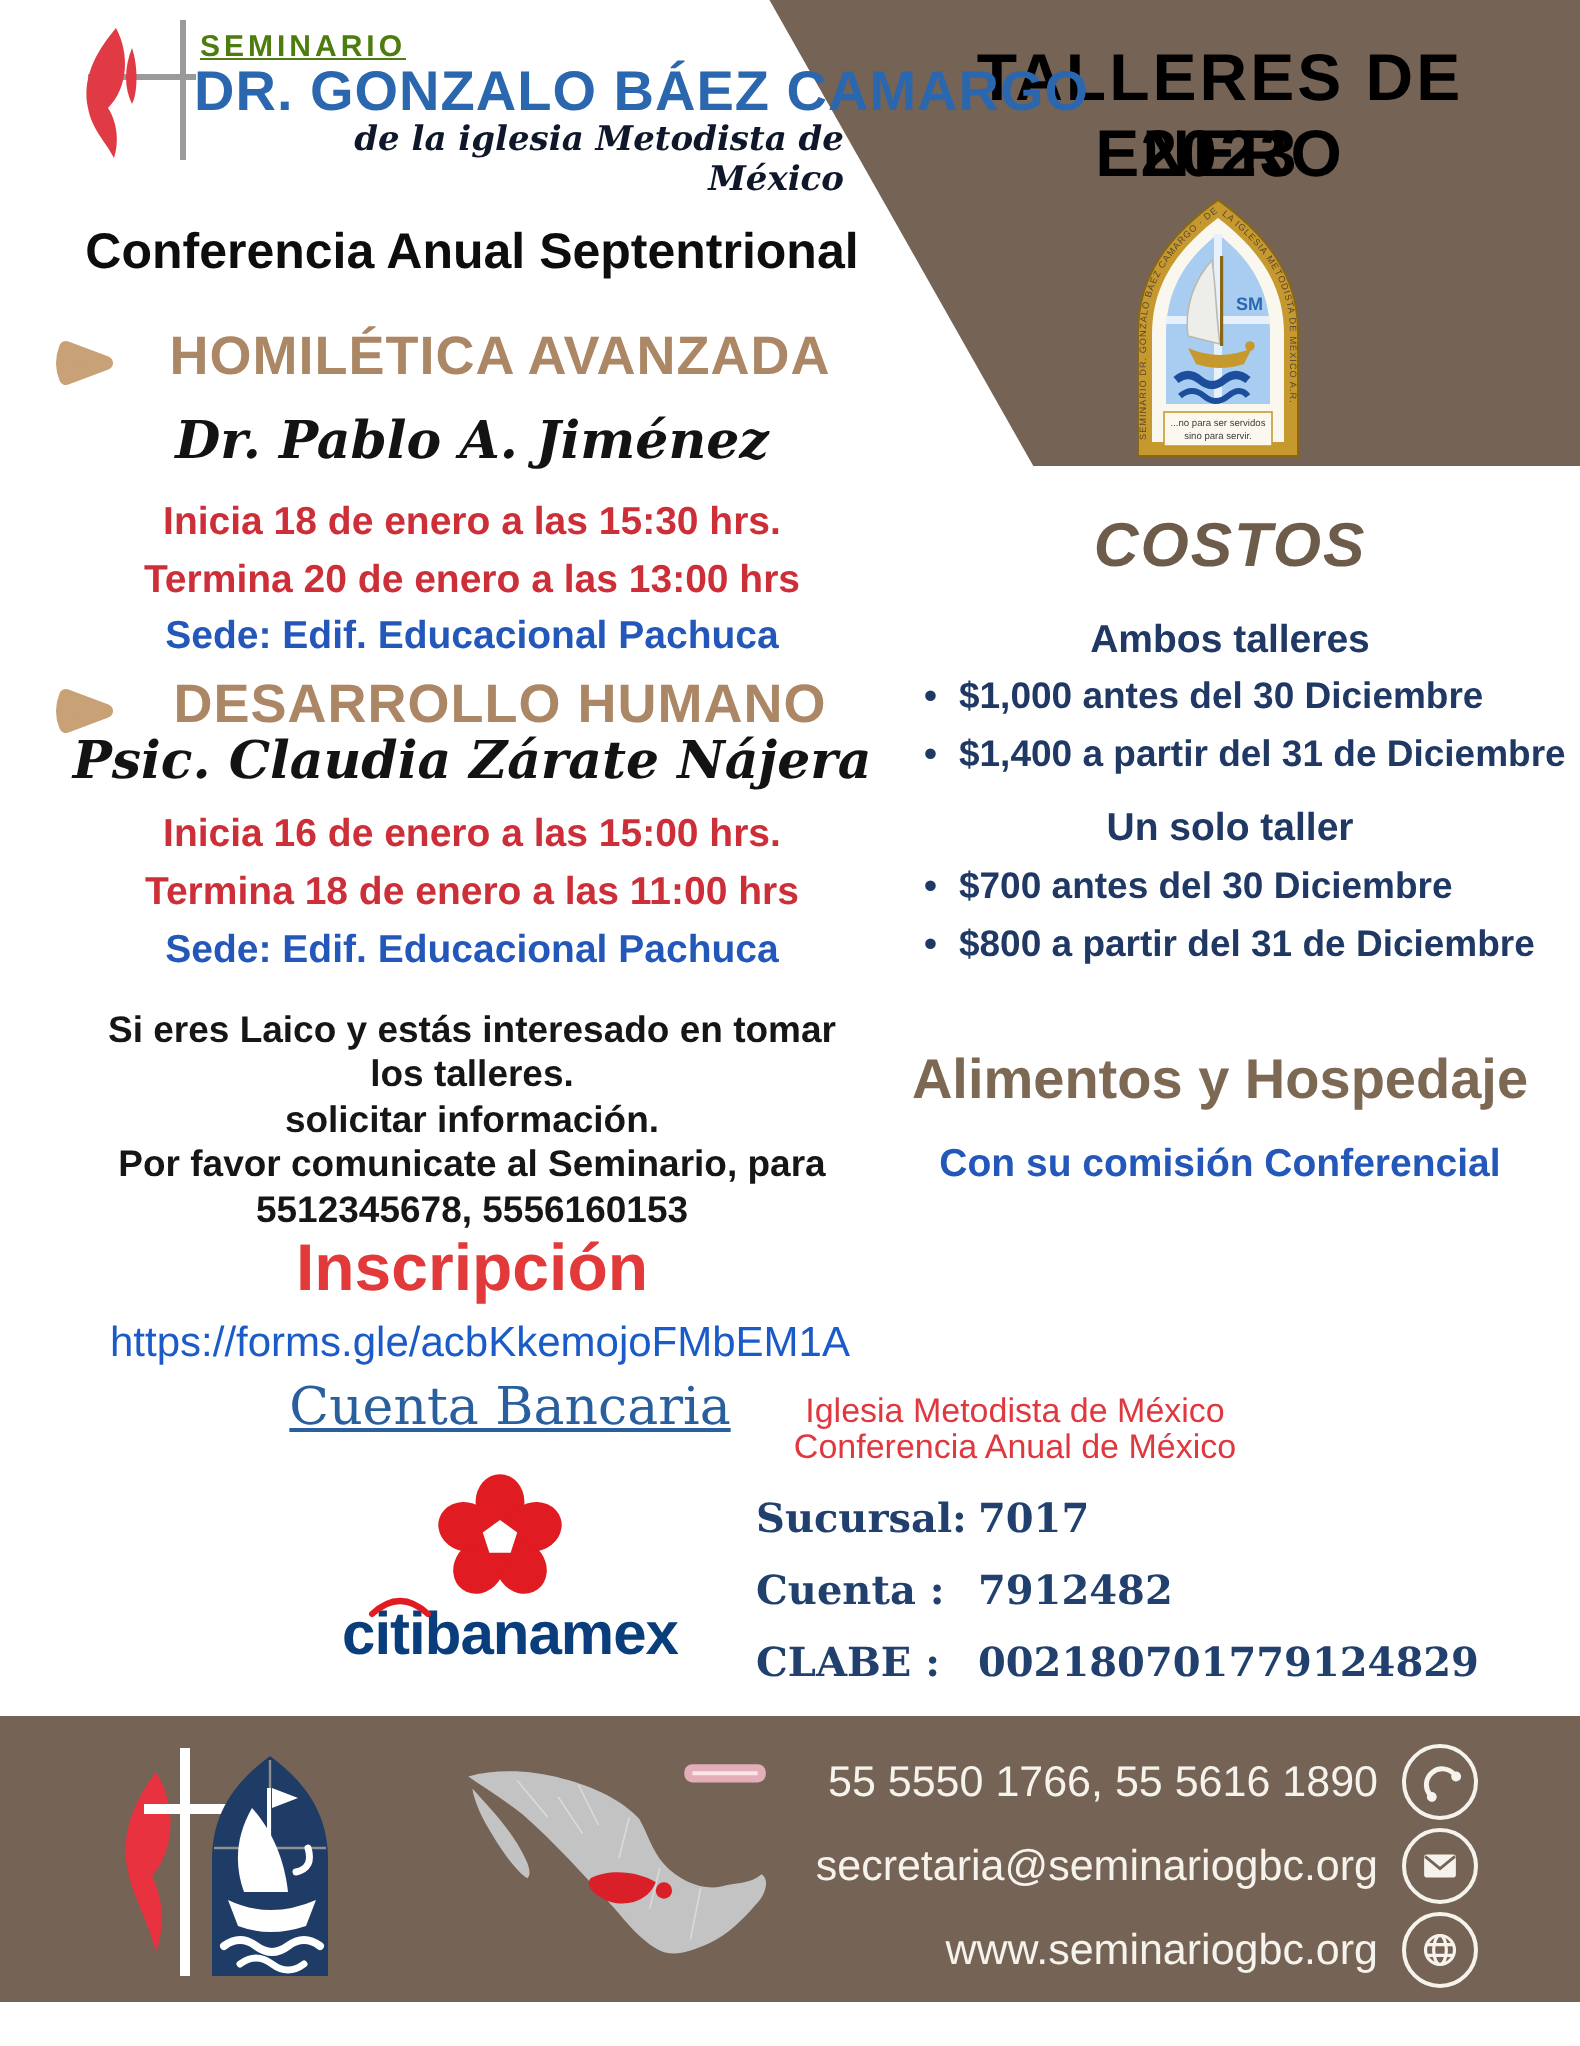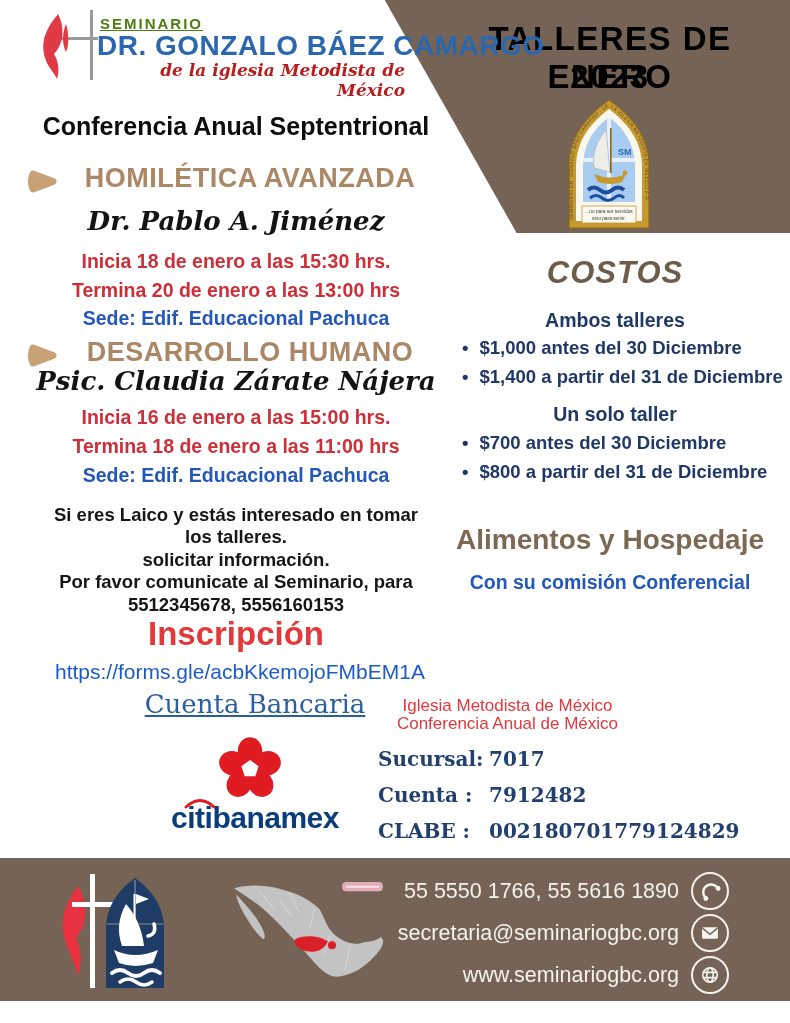--- a/index.html
+++ b/index.html
@@ -4,22 +4,22 @@
 <style>
   html,body{margin:0;padding:0;background:#fff;}
   .page{position:relative;width:790px;height:1023px;background:#fff;overflow:hidden;
         font-family:"Liberation Sans",sans-serif;}
   .abs{position:absolute;}
   .ctr{text-align:center;}
 
   
   .seminario{left:100px;top:15px;font-size:15px;font-weight:700;letter-spacing:2px;color:#4d7c0f;text-decoration:underline;}
   .semname{left:97px;top:30px;font-size:28px;font-weight:600;color:#2b67ae;letter-spacing:.5px;}
-  .tagline{left:103px;top:60px;width:302px;text-align:right;font-family:"DejaVu Serif",serif;
-           font-style:italic;font-weight:700;font-size:17px;color:#b91c1c;}
+  .tagline{left:120px;top:60px;width:302px;text-align:right;font-family:"DejaVu Serif",serif;
+           font-style:italic;font-weight:700;font-size:17px;color:#0f172a;}
 
   
   .banner{left:0;top:0;width:790px;height:233px;background:#756455;
           clip-path:polygon(48.7% 0,100% 0,100% 100%,65.4% 100%);}
   .btitle{left:430px;width:360px;text-align:center;color:#000000;font-weight:800;
           font-size:33px;letter-spacing:1.5px;}
   .bt1{top:20px;} .bt2{top:58px;}
   .seal{left:558px;top:98px;width:102px;height:136px;}
 
   
@@ -59,21 +59,21 @@
   .citiarc{position:absolute;left:13px;top:-5px;width:32px;height:13px;}
   .holder{left:380px;top:697px;width:255px;font-size:17px;font-weight:400;color:#e0383f;line-height:17.5px;}
   .bankrows{left:378px;top:747px;font-family:"DejaVu Serif",serif;font-weight:700;font-size:20px;color:#22406e;}
   .bankrows .row{margin-bottom:12px;}
   .bankrows .lbl{display:inline-block;width:104px;}
 
   
   .footer{left:0;top:858px;width:790px;height:143px;background:#756455;}
   .flogo{left:38px;top:868px;width:132px;height:126px;}
   .fmap{left:228px;top:878px;width:158px;height:108px;}
-  .crow{right:61px;display:flex;align-items:center;gap:12px;justify-content:center;}
+  .crow{right:51px;display:flex;align-items:center;gap:12px;justify-content:center;}
   .cr1{top:872px;} .cr2{top:914px;} .cr3{top:956px;}
   .ctext{font-size:21.5px;color:#f6f3ed;}
   .cicon{width:34px;height:34px;border:2.2px solid #f6f3ed;border-radius:50%;
          display:flex;align-items:center;justify-content:center;flex:0 0 auto;}
 </style>
 </head>
 <body>
 
 <div class="page">
 

